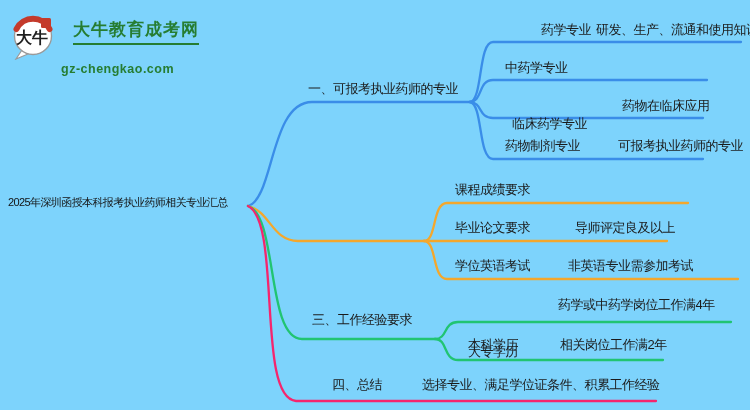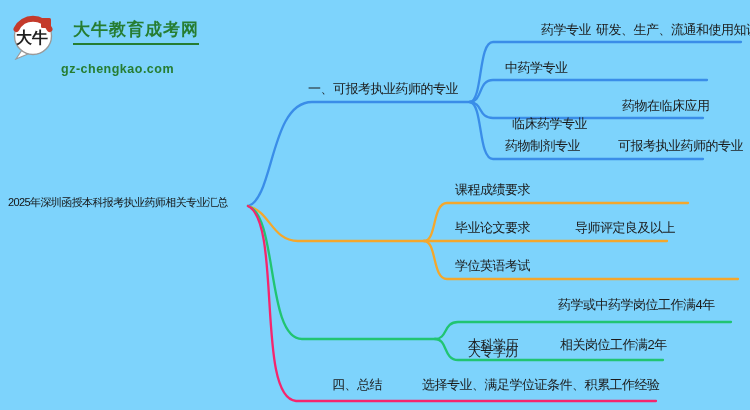--- a/index.html
+++ b/index.html
@@ -72,21 +72,23 @@
   <div class="node" style="left:505px;top:60px;">中药学专业</div>
   <div class="node" style="left:505px;top:116px;padding-left:7px;">临床药学专业</div>
   <div class="node" style="left:622px;top:98px;">药物在临床应用</div>
   <div class="node" style="left:505px;top:138px;">药物制剂专业</div>
   <div class="node" style="left:618px;top:138px;">可报考执业药师的专业</div>
 
   <div class="node" style="left:455px;top:182px;">课程成绩要求</div>
   <div class="node" style="left:455px;top:220px;">毕业论文要求</div>
   <div class="node" style="left:575px;top:220px;">导师评定良及以上</div>
   <div class="node" style="left:455px;top:258px;">学位英语考试</div>
+  <div class="node" style="left:568px;top:258px;">非英语专业需参加考试</div>
 
+  <div class="node branch-label" style="left:312px;top:312px;">三、工作经验要求</div>
   <div class="node" style="left:468px;top:297px;margin-top:47px;">大专学历</div>
   <div class="node" style="left:558px;top:297px;text-align:right;">药学或中药学岗位工作满4年</div>
   <div class="node" style="left:468px;top:337px;">本科学历</div>
   <div class="node" style="left:560px;top:337px;">相关岗位工作满2年</div>
 
   <div class="node branch-label" style="left:312px;top:377px;margin-left:20px;">四、总结</div>
   <div class="node" style="left:422px;top:377px;">选择专业、满足学位证条件、积累工作经验</div>
 
 </div>
 

